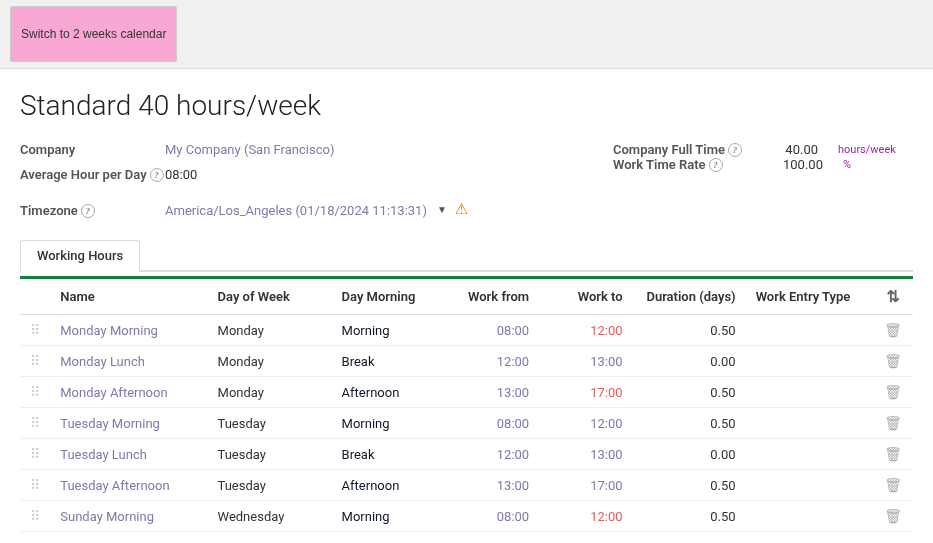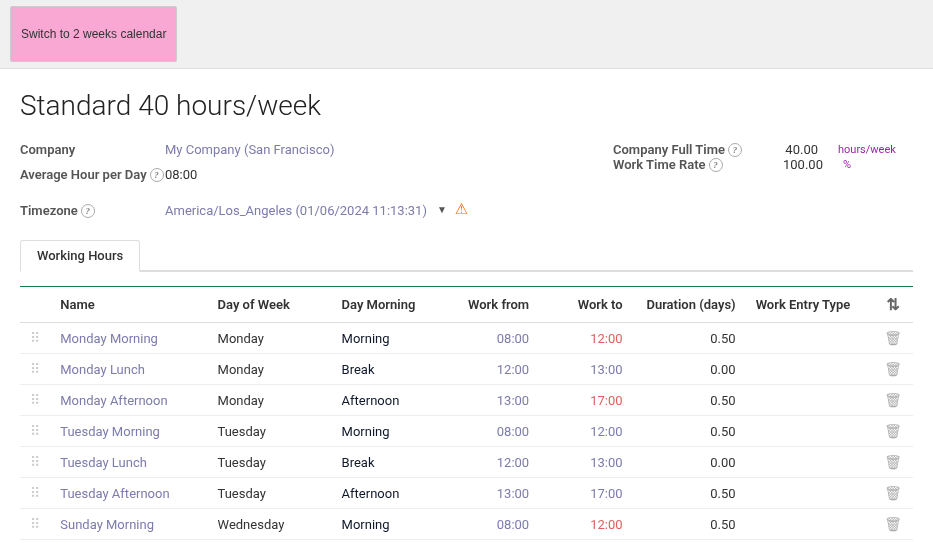--- a/index.html
+++ b/index.html
@@ -28,24 +28,24 @@
     .right-value { color: #333; font-size: 13px; min-width: 55px; text-align: right; padding-right: 20px; }
     .right-unit { color: #a21caf; font-size: 11px; }
 
     .timezone-row { display: flex; align-items: flex-end; margin-bottom: 22px; }
     .tz-label { color: #555; font-weight: 600; min-width: 145px; font-size: 13px; display: flex; align-items: center; gap: 3px; }
     .tz-value { color: #7c7bad; font-size: 13px; }
     .tz-controls { display: flex; align-items: center; gap: 8px; margin-left: 10px; }
     .dropdown-arrow { font-size: 10px; color: #555; cursor: pointer; }
     .warning-icon { color: #e07b00; font-size: 15px; }
 
-    .tabs { border-bottom: 2px solid #ddd; margin-bottom: 14px; }
+    .tabs { border-bottom: 2px solid #ddd; margin-bottom: 4px; }
     .tab { display: inline-block; padding: 7px 16px; border: 1px solid #ddd; border-bottom: none; background: #fff; font-size: 13px; font-weight: 500; cursor: pointer; color: #333; margin-bottom: -2px; border-radius: 3px 3px 0 0; border-bottom: 2px solid #fff; }
 
-    .table-container { width: 100%; border-top: 1px solid #15803d; }
+    .table-container { width: 100%; border-top: 3px solid #15803d; }
     table { width: 100%; border-collapse: collapse; font-size: 13px; }
     thead th { text-align: left; padding: 8px 10px; color: #333; font-weight: 600; border-bottom: 1px solid #ddd; background: #fff; }
     thead th.right { text-align: right; }
     tbody tr { border-bottom: 1px solid #eee; }
     tbody td { padding: 7px 10px; vertical-align: middle; }
     tbody td.right { text-align: right; }
 
     .drag-handle { color: #ccc; font-size: 14px; cursor: grab; }
     .row-link { color: #7c7bad; text-decoration: none; }
     .period-blue { color: #0f172a; }
@@ -109,21 +109,21 @@
         <span class="right-unit">%</span>
       </div>
     </div>
   </div>
 
   <div class="timezone-row">
     <span class="tz-label">
       <span>Timezone</span>
       <span class="help-icon">?</span>
     </span>
-    <span class="tz-value">America/Los_Angeles (01/06/2024 11:13:31)</span>
+    <span class="tz-value">America/Los_Angeles (01/18/2024 11:13:31)</span>
     <span class="tz-controls">
       <span class="dropdown-arrow">▼</span>
       <span class="warning-icon">⚠</span>
     </span>
   </div>
 
   <div class="tabs">
     <span class="tab">Working Hours</span>
   </div>
 

